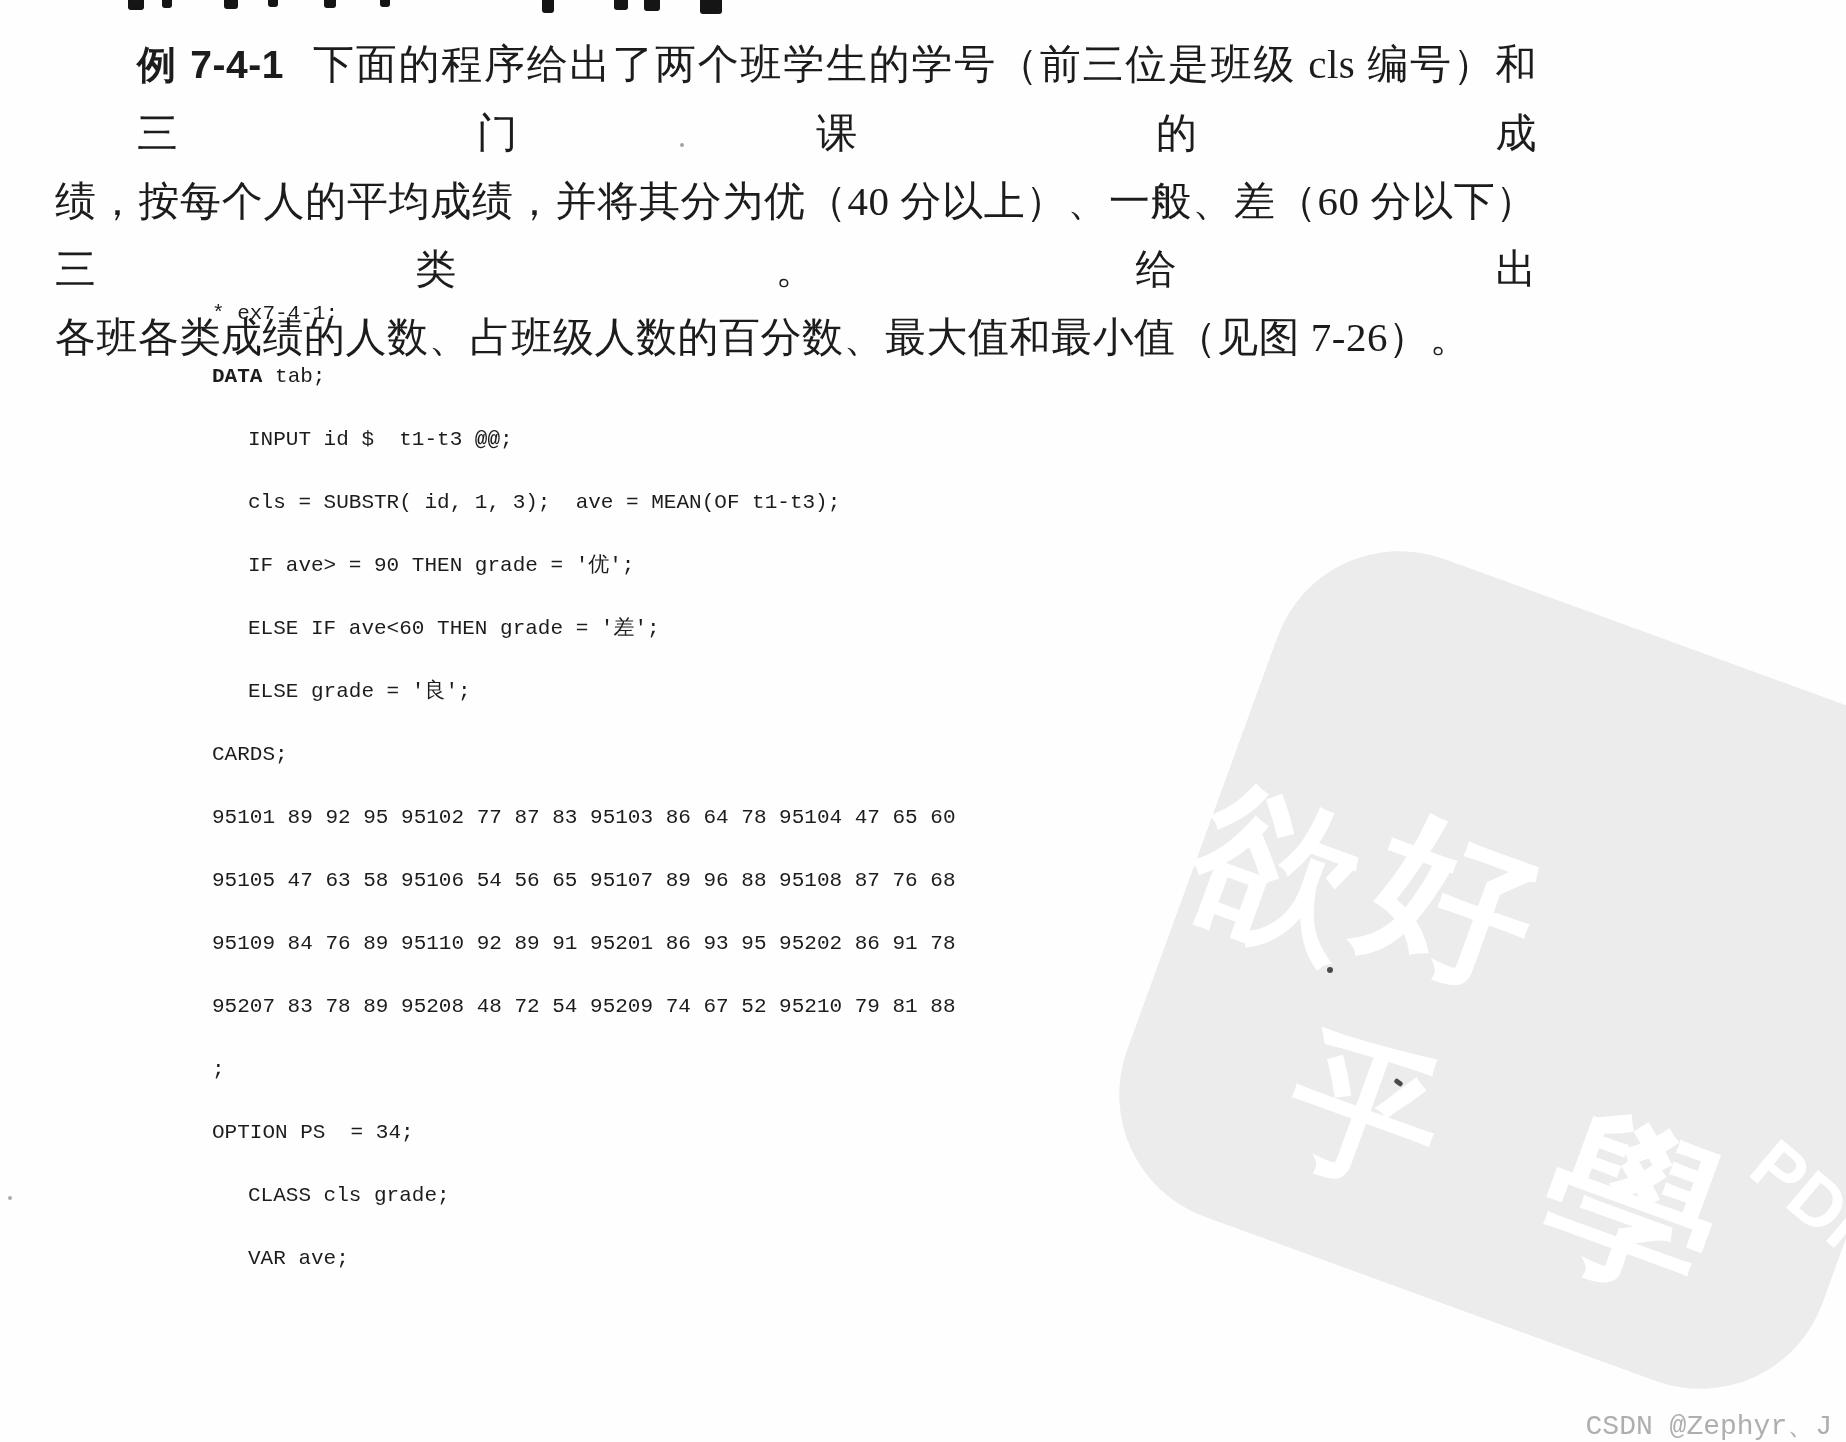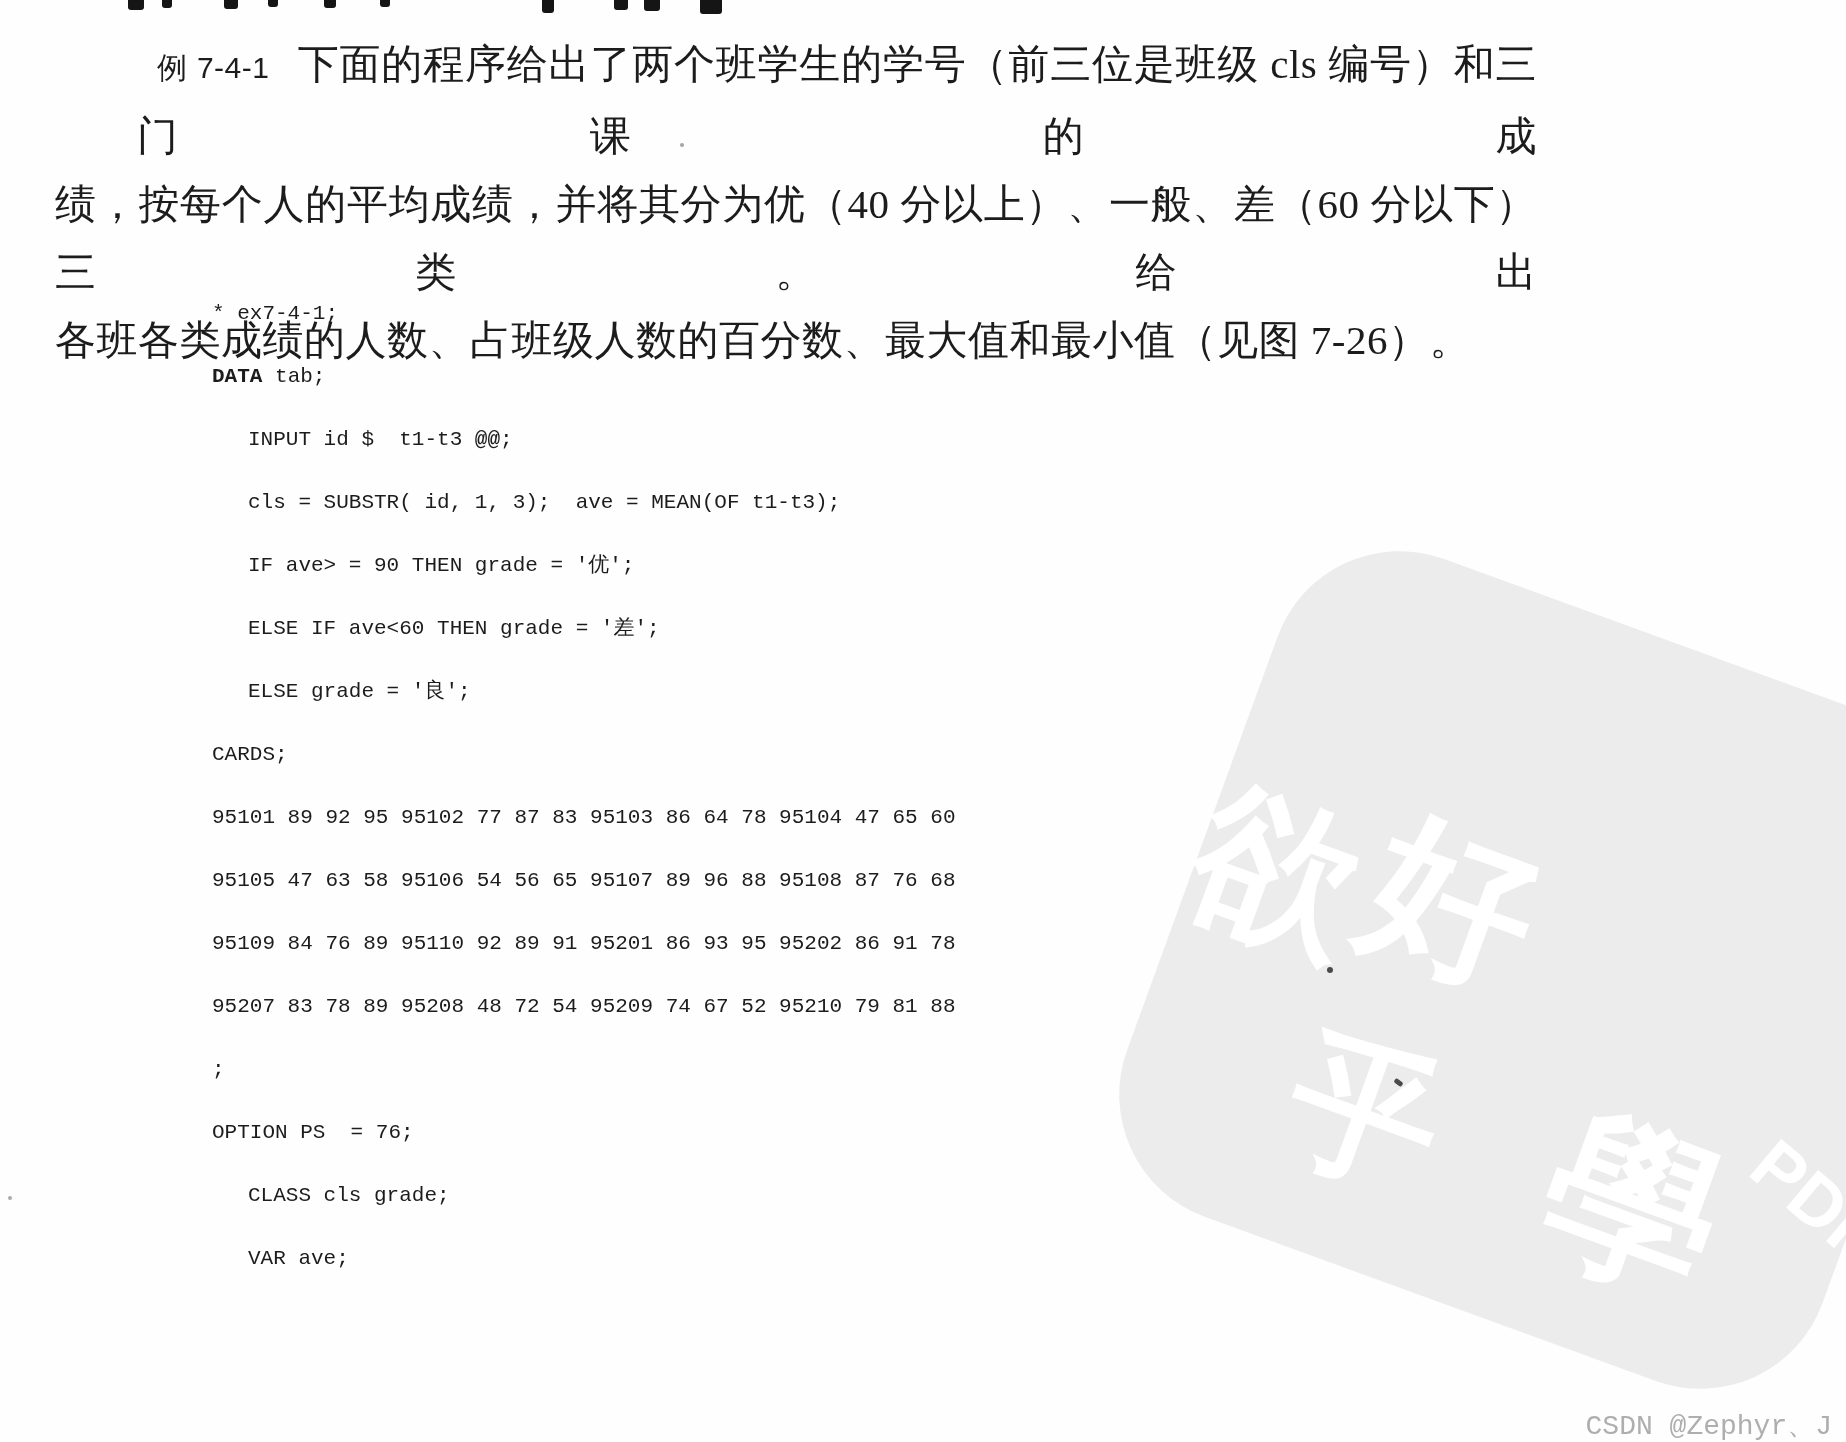--- a/index.html
+++ b/index.html
@@ -16,21 +16,21 @@
   .top-remnant{position:absolute;top:0;left:128px;height:14px;}
   .top-remnant i{position:absolute;top:0;background:#151515;border-radius:0 0 3px 3px;display:block;}
 
   
   #para{
     position:absolute;left:55px;top:30px;width:1482px;
     font-size:41px;line-height:68px;letter-spacing:0.5px;
   }
   .para-line{white-space:nowrap;}
   .para-line.just{white-space:normal;text-align:justify;text-align-last:justify;}
-  .para-label{font-weight:400;margin-right:28px;font-family:"Liberation Sans","DejaVu Sans",sans-serif;font-size:30px;margin-left:20px;}
+  .para-label{font-weight:700;margin-right:28px;font-family:"Liberation Sans","DejaVu Sans",sans-serif;font-size:39px;}
   #para .l1{text-indent:0;}
   .indent-first{padding-left:82px;}
 
   
   #code{
     position:absolute;left:212px;top:282px;width:1100px;
     font-family:"Liberation Mono","DejaVu Sans Mono",monospace;
     font-size:21px;
   }
   .code-line{height:63px;line-height:63px;white-space:pre;}
@@ -113,21 +113,21 @@
       <div class="code-line ind"><span>cls = SUBSTR( id, 1, 3);  ave = MEAN(OF t1-t3);</span></div>
       <div class="code-line ind"><span>IF ave&gt; = 90 THEN grade = '优';</span></div>
       <div class="code-line ind"><span>ELSE IF ave&lt;60 THEN grade = '差';</span></div>
       <div class="code-line ind"><span>ELSE grade = '良';</span></div>
       <div class="code-line"><span>CARDS;</span></div>
       <div class="code-line"><span>95101 89 92 95 95102 77 87 83 95103 86 64 78 95104 47 65 60</span></div>
       <div class="code-line"><span>95105 47 63 58 95106 54 56 65 95107 89 96 88 95108 87 76 68</span></div>
       <div class="code-line"><span>95109 84 76 89 95110 92 89 91 95201 86 93 95 95202 86 91 78</span></div>
       <div class="code-line"><span>95207 83 78 89 95208 48 72 54 95209 74 67 52 95210 79 81 88</span></div>
       <div class="code-line"><span>;</span></div>
-      <div class="code-line"><span>OPTION PS  = 76;</span></div>
+      <div class="code-line"><span>OPTION PS  = 34;</span></div>
       <div class="code-line ind"><span>CLASS cls grade;</span></div>
       <div class="code-line ind"><span>VAR ave;</span></div>
     </div>
 
   <div id="credit" style="color: rgb(174, 174, 174);">CSDN @Zephyr、J</div>
 
   <div class="speck" id="sp1"></div>
   <div class="speck" id="sp2"></div>
   <div class="speck" id="sp3"></div>
   <div class="speck" id="sp4"></div>

